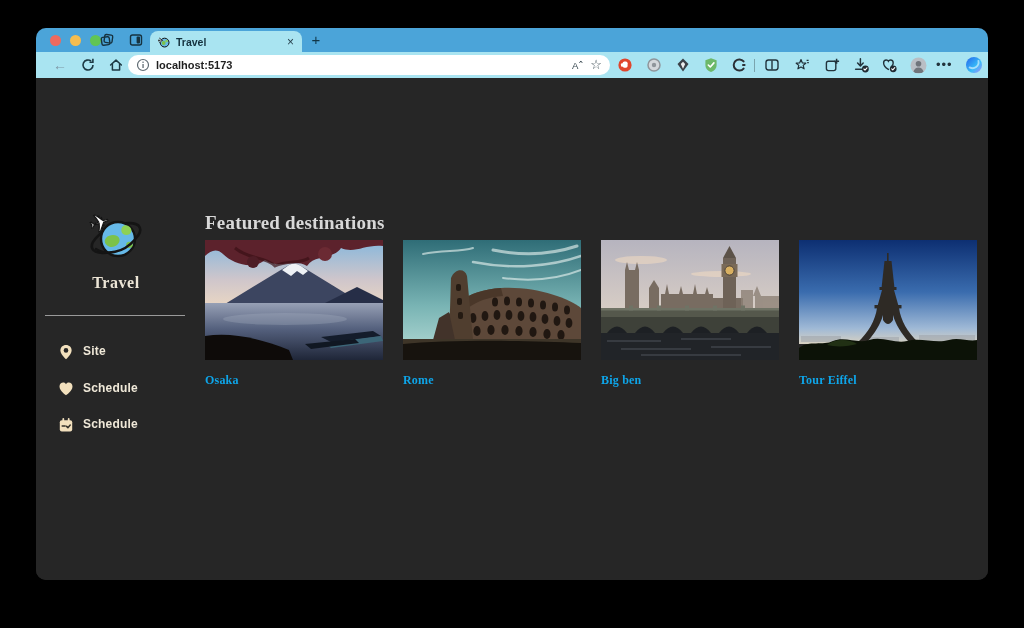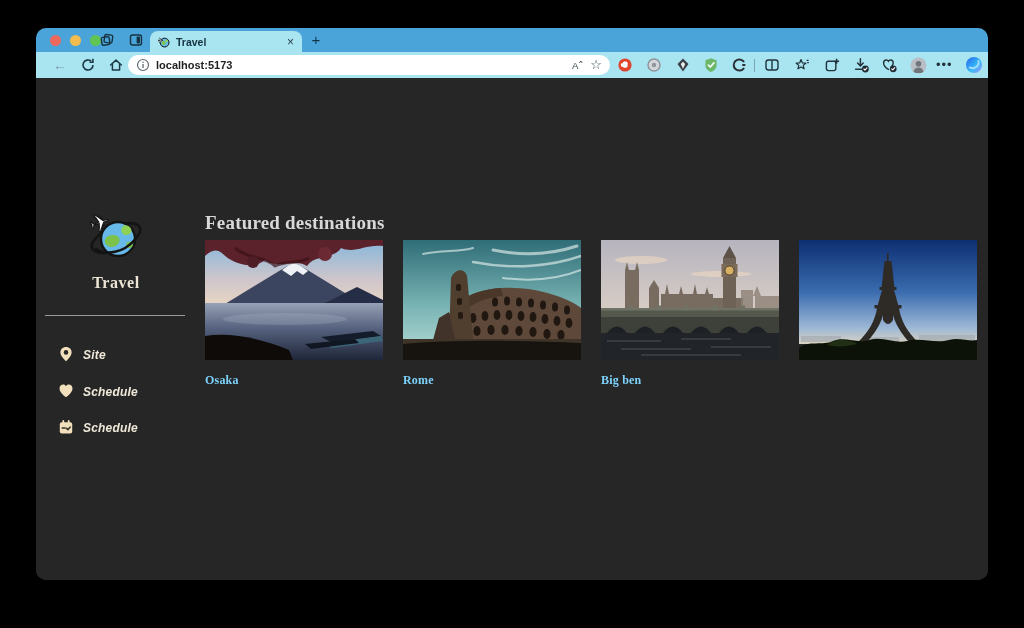--- a/index.html
+++ b/index.html
@@ -39,32 +39,32 @@
 
   
   .content { position:relative; height:502px; background:#262626; color:#dcdcdc; }
 
   .logo { position:absolute; left:52px; top:130px; width:56px; height:56px; }
   .app-title { position:absolute; left:0; top:196px; width:160px; text-align:center;
     font-family:"Liberation Serif", serif; font-weight:600; font-size:16px; color:#ece5d6;
     letter-spacing:.6px; }
   .side-divider { position:absolute; left:9px; top:237px; width:140px; height:1px; background:#9a9a9a; }
 
-  .nav-item { position:absolute; left:22px; width:130px; height:18px; display:flex; align-items:flex-end; gap:9px;
-    cursor:default;font-style:italic; }
+  .nav-item { position:absolute; left:22px; width:130px; height:18px; display:flex; align-items:flex-start; gap:9px;
+    cursor:default; }
   .nav-item svg { width:16px; height:16px; flex:0 0 auto; }
   .nav-label { font-size:12px; font-weight:700; color:#efe8d8; letter-spacing:.2px; }
 
   .heading { position:absolute; left:169px; top:134px; font-family:"Liberation Serif", serif;
     font-weight:700; font-size:19px; color:#d8d8d8; letter-spacing:.2px; }
 
   .card { position:absolute; top:162px; width:178px; }
   .thumb { width:178px; height:120px; display:block; }
   .caption { margin-top:13px; font-family:"Liberation Serif", serif; font-weight:700;
-    font-size:12px; color:#7dd3fc; letter-spacing:.2px; }
+    font-size:12px; color:#0ea5e9; letter-spacing:.2px; }
 
   svg { display:block; }
 </style>
 </head>
 <body>
 
 <div class="stage">
   <div class="window">
 
     <div class="tabstrip">
@@ -408,17 +408,18 @@
             <path d="M85.5 21 L92.5 21 L95.5 48 L82.5 48 Z"></path>
             <rect x="80.5" y="47" width="17" height="3"></rect>
             <path d="M83 50 L95 50 L99.5 66 L78.5 66 Z"></path>
             <rect x="75.5" y="65" width="27" height="3.4"></rect>
             <path d="M78 68 C76.5 80 69 93 59 102 L68 102 C76 93 81.5 84 84 75 L94 75 C96.5 84 102 93 110 102 L119 102 C109 93 101.5 80 100 68 Z"></path>
             <path d="M84 75 L94 75 L94 80 Q89 88 84 80 Z"></path>
           </g>
           <path d="M0 108 C10 100 24 106 34 101 C46 96 58 104 70 100 C84 96 96 104 108 101 C122 97 136 104 150 100 C160 97 170 102 178 100 L178 120 L0 120 Z" fill="#0c1207"></path>
           <path d="M28 105 C36 98 50 99 58 104 C48 107 36 107 28 105 Z" fill="#243416" opacity=".9"></path>
         </svg>
+        <div class="caption">Tour Eiffel</div>
       </div>
 
     </div>
   </div>
 </div>
 
 </body></html>

